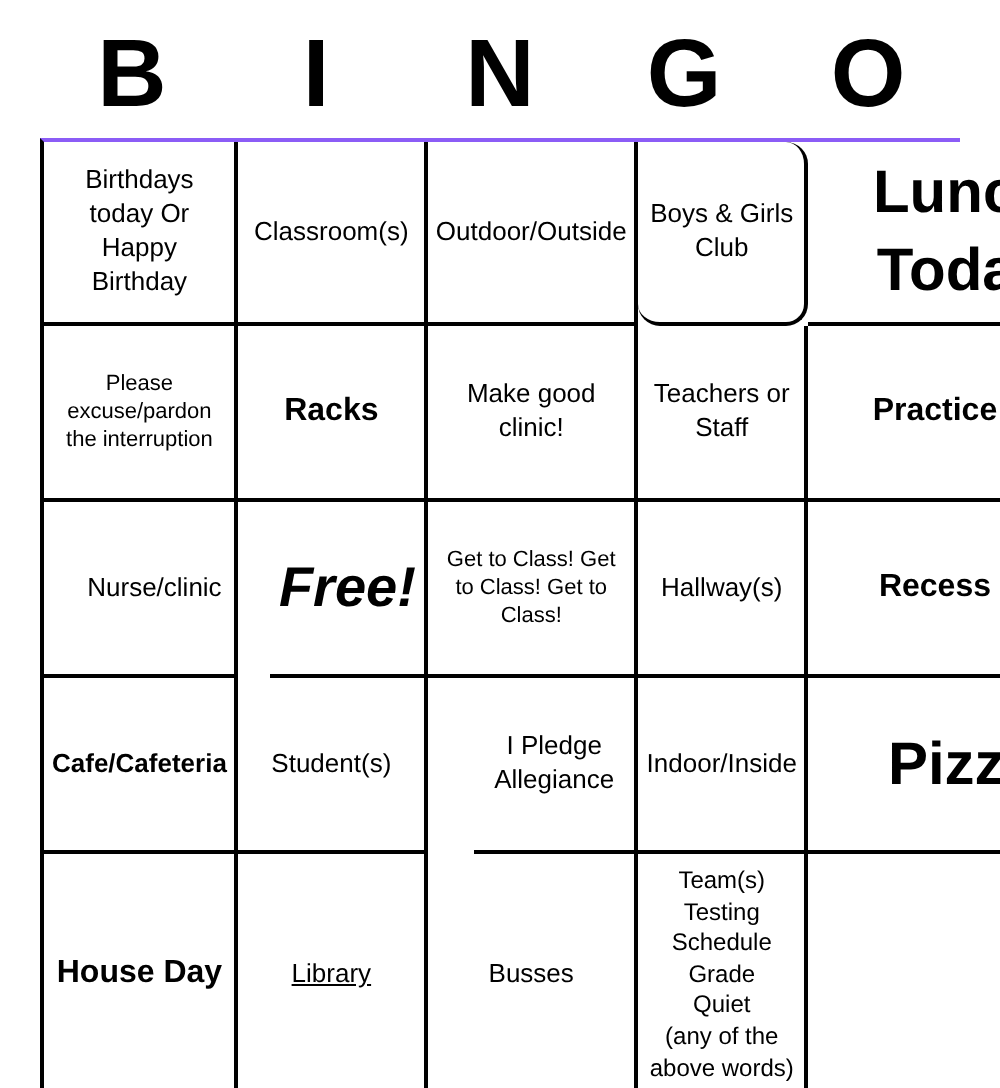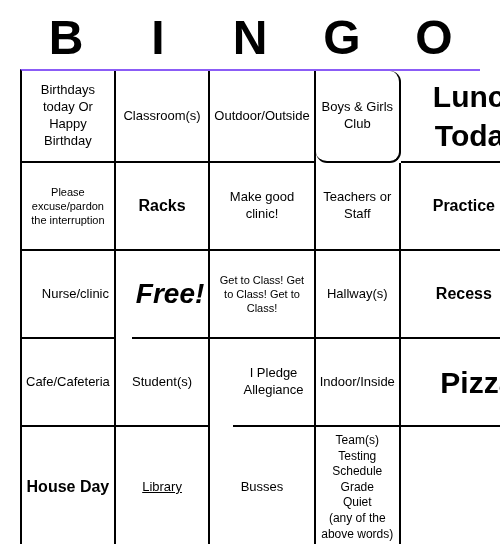--- a/index.html
+++ b/index.html
@@ -82,21 +82,21 @@
       <div class="cell" style="font-size: 11px; white-space: pre-line;">Please excuse/pardon the interruption</div>
       <div class="cell large-text" style="white-space: pre-line;">Racks</div>
       <div class="cell" style="white-space: pre-line;">Make good clinic!</div>
       <div class="cell" style="white-space: pre-line;">Teachers or Staff</div>
       <div class="cell large-text" style="white-space: pre-line;">Practice</div>
       <div class="cell" style="white-space: pre-line; padding-left: 19px;">Nurse/clinic</div>
       <div class="cell free" style="white-space: pre-line; margin-left: 16px;">Free!</div>
       <div class="cell" style="font-size: 11px; white-space: pre-line;">Get to Class! Get to Class! Get to Class!</div>
       <div class="cell" style="white-space: pre-line;">Hallway(s)</div>
       <div class="cell large-text" style="white-space: pre-line;">Recess</div>
-      <div class="cell" style="white-space: pre-line;">Cafe/Cafeteria</div>
+      <div class="cell" style="white-space: pre-line; font-weight: bold;">Cafe/Cafeteria</div>
       <div class="cell" style="white-space: pre-line;">Student(s)</div>
       <div class="cell" style="white-space: pre-line; margin-left: 23px;">I Pledge Allegiance</div>
       <div class="cell" style="white-space: pre-line;">Indoor/Inside</div>
       <div class="cell xl-text" style="white-space: pre-line;">Pizza</div>
       <div class="cell large-text" style="white-space: pre-line;">House Day</div>
       <div class="cell" style="white-space: pre-line; text-decoration: underline;">Library</div>
       <div class="cell" style="white-space: pre-line;">Busses</div>
       <div class="cell" style="font-size: 12px; white-space: pre-line;">Team(s)
 Testing
 Schedule

